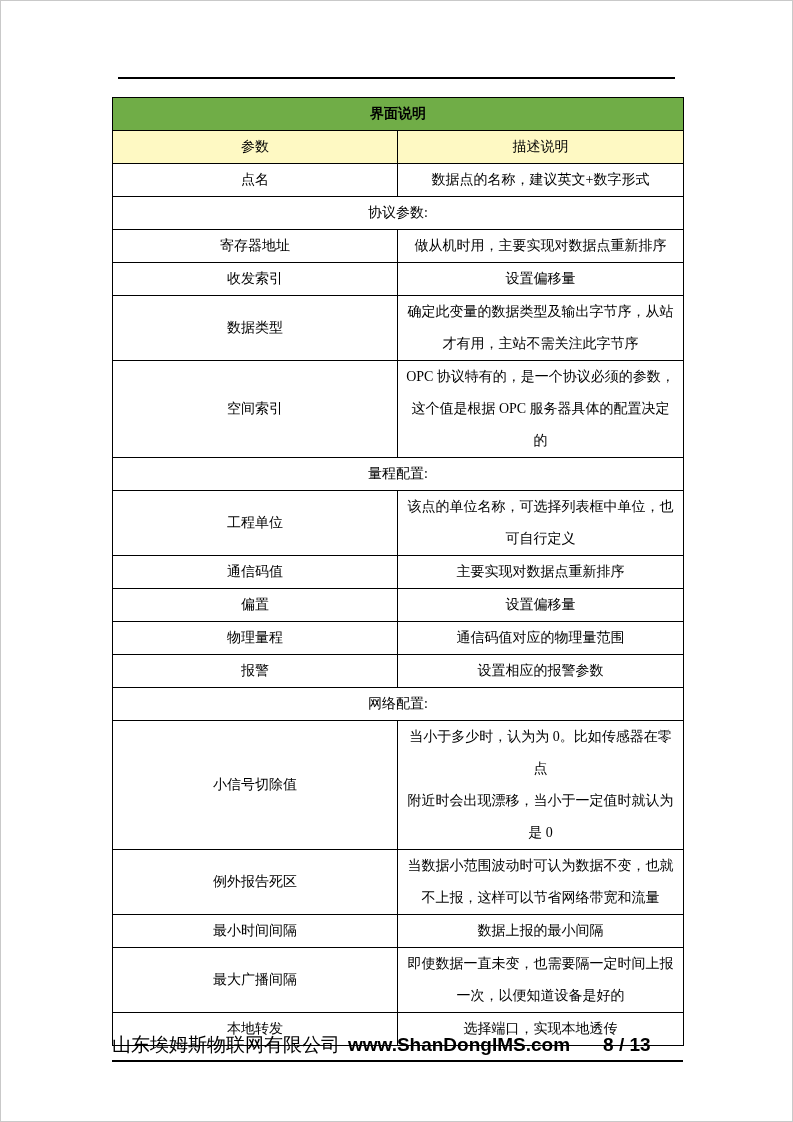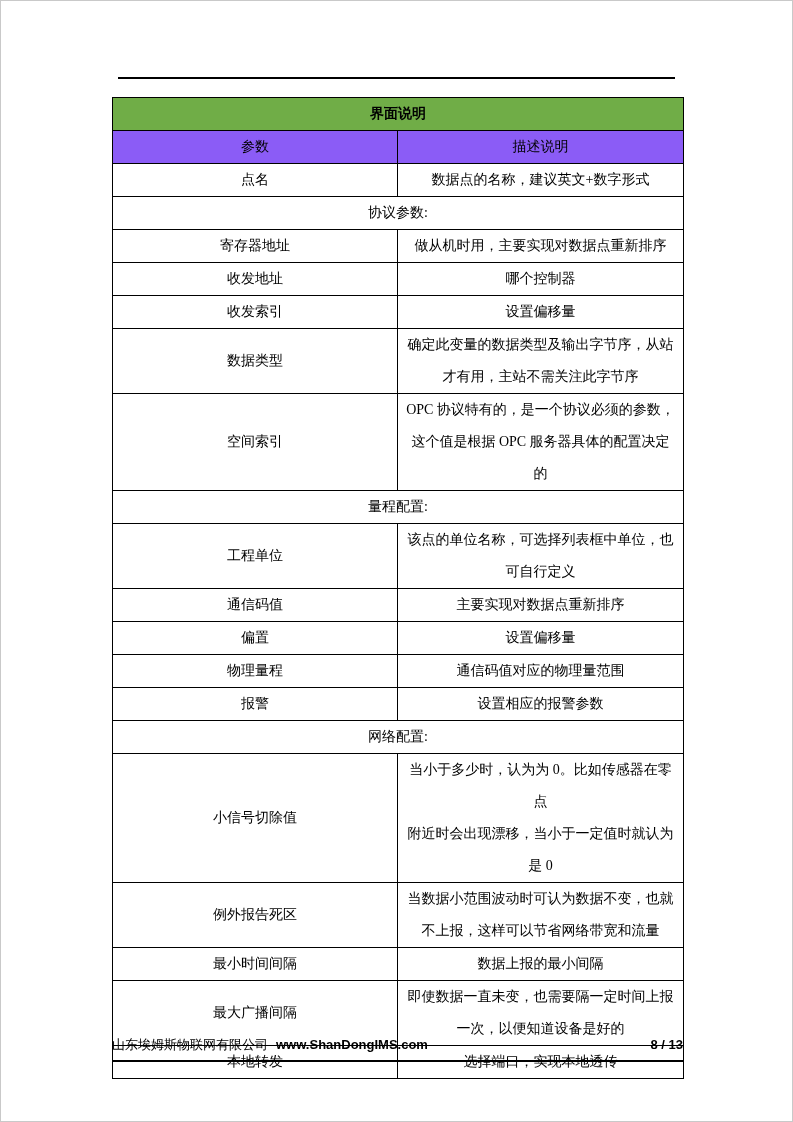--- a/index.html
+++ b/index.html
@@ -34,36 +34,37 @@
     line-height: 32px;
     text-align: center;
     padding: 0 8px;
     vertical-align: middle;
   }
   td.title-cell {
     background: #70AD47;
     font-weight: bold;
   }
   td.colhead-cell {
-    background: #8b5cf6;
+    background: #fef9c3;
   }
   td.section-cell {
     background: #fff;
   }
   td.desc-cell {
     white-space: pre-line;
   }
   .footer {
     position: absolute;
     left: 111px; top: 1035px; width: 571px;
     display: flex;
-    justify-content: space-between;
+    justify-content: flex-start;
     align-items: baseline;
-    font-size: 13px;
+    font-size: 19px;
     line-height: 18px;
+    gap: 33px;
   }
   .footer .company {
     font-family: "Liberation Serif", "DejaVu Serif", serif;
   }
   .footer .website {
     font-family: "Liberation Sans", "DejaVu Sans", sans-serif;
     font-weight: bold;
     margin-left: 8px;
   }
   .footer .page-number {
@@ -100,24 +101,20 @@
     <tr>
           <td class="param-cell">点名</td>
           <td class="desc-cell">数据点的名称，建议英文+数字形式</td>
         </tr>
         <tr>
           <td class="section-cell" colspan="2">协议参数:</td>
         </tr>
         <tr>
           <td class="param-cell">寄存器地址</td>
           <td class="desc-cell">做从机时用，主要实现对数据点重新排序</td>
-        </tr>
-        <tr>
-          <td class="param-cell">收发地址</td>
-          <td class="desc-cell">哪个控制器</td>
         </tr>
         <tr>
           <td class="param-cell">收发索引</td>
           <td class="desc-cell">设置偏移量</td>
         </tr>
         <tr>
           <td class="param-cell">数据类型</td>
           <td class="desc-cell">确定此变量的数据类型及输出字节序，从站
 才有用，主站不需关注此字节序</td>
         </tr>

